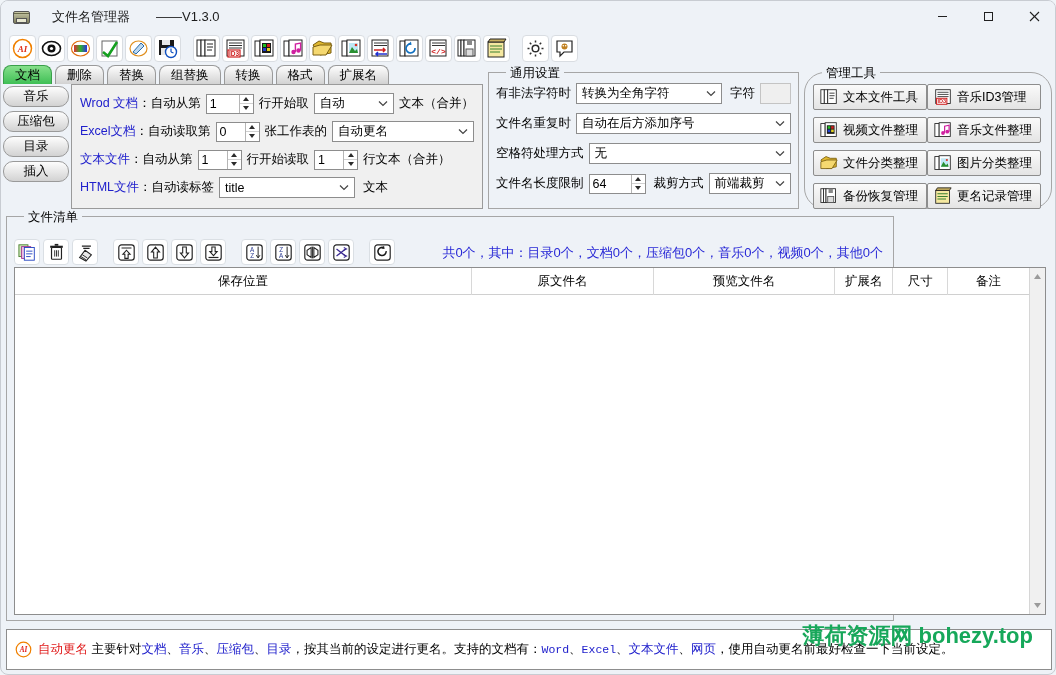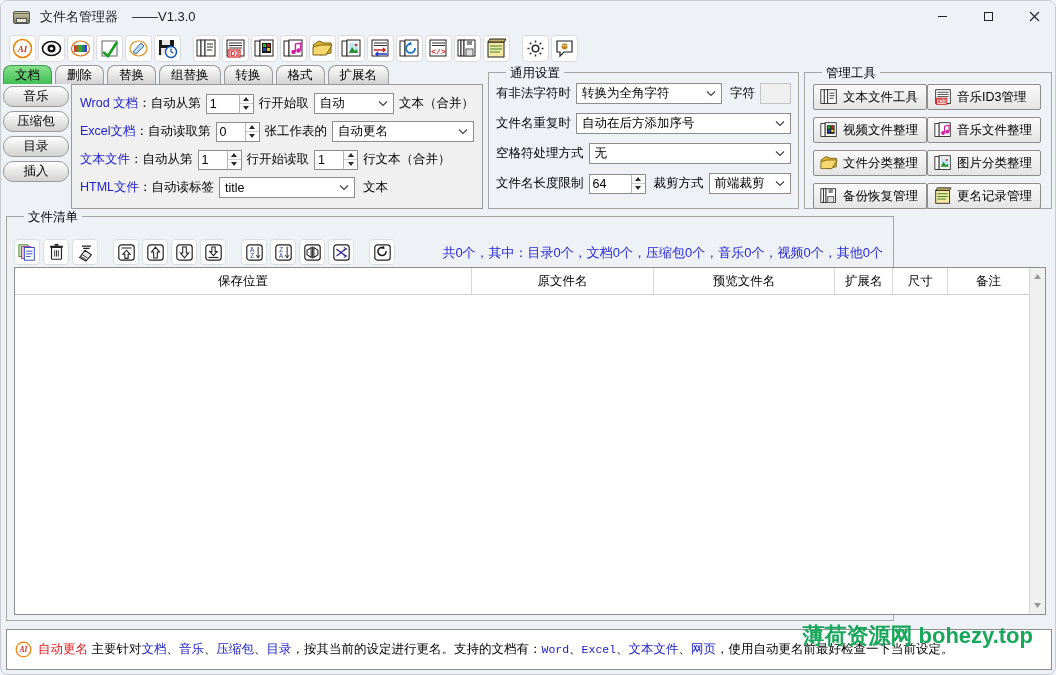--- a/index.html
+++ b/index.html
@@ -18,21 +18,21 @@
     border: 1px solid #c8ccd2;
     border-radius: 8px;
     overflow: hidden;
   }
 
   
   .titlebar {
     position: absolute; top: 0; left: 0;
     width: 1056px; height: 31px;
     background: #eef2f7;
-    display: flex; align-items: center;
+    display: flex; align-items: center; gap: 12px;
   }
   .title-icon {
     margin-left: 12px; width: 18px; height: 16px;
     position: relative;
   }
   .ti-box {
     position:absolute; left:0; top:2px; width:17px; height:13px;
     background: linear-gradient(#c9c9a8, #7b7b5a);
     border:1px solid #555; border-radius:2px;
   }
@@ -145,21 +145,21 @@
   
   .group {
     position: absolute; border: 1px solid #a6a6a6; background: transparent;
   }
   .group-title {
     position: absolute; top: -8px; left: 17px; background: #eef2f7;
     padding: 0 4px; font-size: 12.5px; color: #000;
   }
 
   #grp-common { top: 71px; left: 487px; width: 311px; height: 137px; }
-  #grp-tools  { top: 71px; left: 803px; width: 248px; height: 137px; }
+  #grp-tools  { top: 71px; left: 803px; width: 248px; height: 137px; border-radius: 21px; }
   #grp-files  { top: 215px; left: 5px; width: 888px; height: 405px; }
 
   .crow { display: flex; align-items: center; margin: 0 0 9px 0; }
   .crow .lbl { font-size: 12.5px; }
 
   
   .tools-grid {
     position: absolute; top: 11px; left: 8px;
     display: grid; grid-template-columns: 114px 114px; gap: 7px 0;
   }

